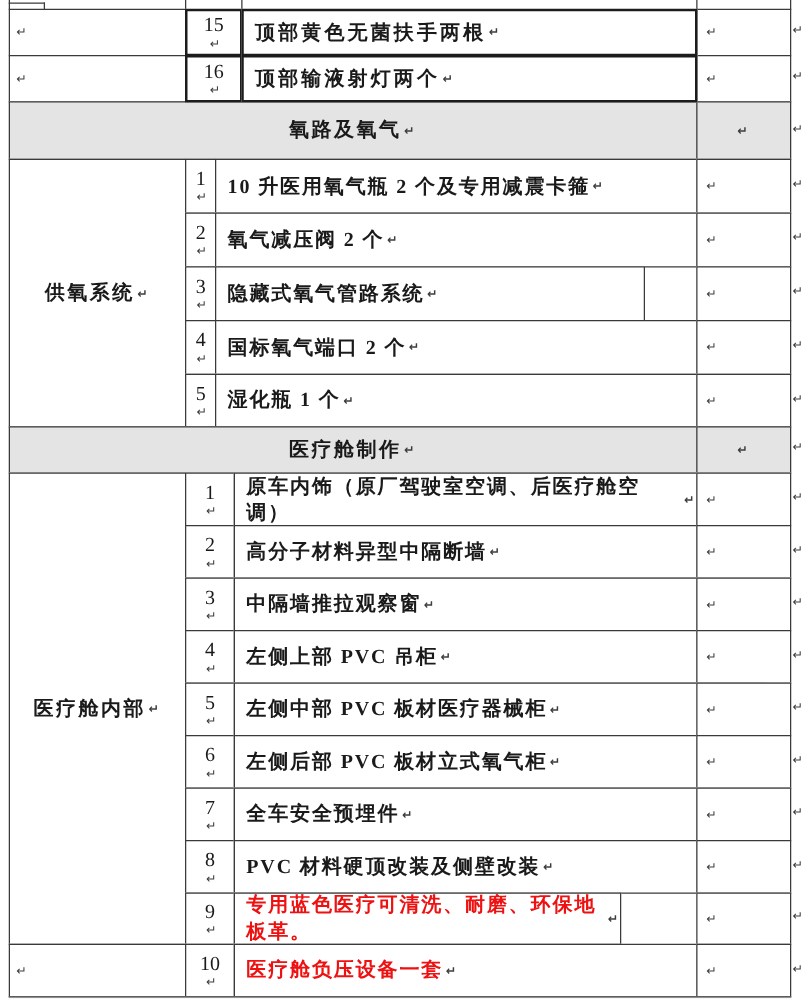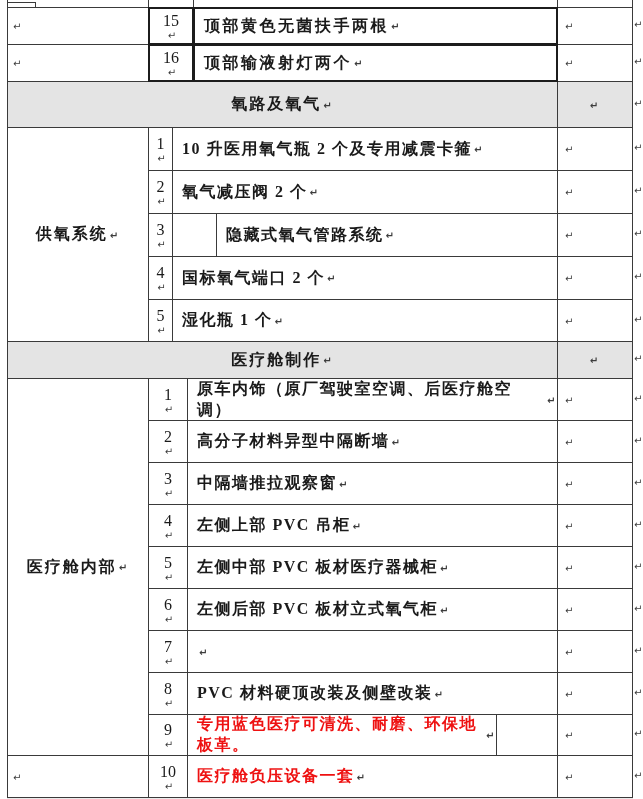--- a/index.html
+++ b/index.html
@@ -114,21 +114,21 @@
   </div>
   <div class="cell chk" style="left:557px;top:170px;width:76px;height:44px;">
     <span class="pmark alone">↵</span>
   </div>
   <span class="mmark" style="left:634px;top:186px;">↵</span>
 
   <div class="cell num" style="left:148px;top:213px;width:25px;height:44px;">
     <span>3</span>
       <span class="pmark">↵</span>
   </div>
-  <div class="cell desc" style="left:172px;top:213px;width:344px;height:44px;margin-left:44px;">
+  <div class="cell desc" style="left:172px;top:213px;width:344px;height:44px;">
     <span>隐藏式氧气管路系统</span>
       <span class="pmark">↵</span>
   </div>
   <div class="cell chk" style="left:557px;top:213px;width:76px;height:44px;">
     <span class="pmark alone">↵</span>
   </div>
   <span class="mmark" style="left:634px;top:229px;">↵</span>
 
   <div class="cell num" style="left:148px;top:256px;width:25px;height:44px;">
     <span>4</span>
@@ -246,20 +246,21 @@
   <div class="cell chk" style="left:557px;top:588px;width:76px;height:43px;">
     <span class="pmark alone">↵</span>
   </div>
   <span class="mmark" style="left:634px;top:604px;">↵</span>
 
   <div class="cell num" style="left:148px;top:630px;width:40px;height:43px;">
     <span>7</span>
       <span class="pmark">↵</span>
   </div>
   <div class="cell desc" style="left:187px;top:630px;width:371px;height:43px;">
+    <span>全车安全预埋件</span>
       <span class="pmark">↵</span>
   </div>
   <div class="cell chk" style="left:557px;top:630px;width:76px;height:43px;">
     <span class="pmark alone">↵</span>
   </div>
   <span class="mmark" style="left:634px;top:646px;">↵</span>
 
   <div class="cell num" style="left:148px;top:672px;width:40px;height:43px;">
     <span>8</span>
       <span class="pmark">↵</span>

